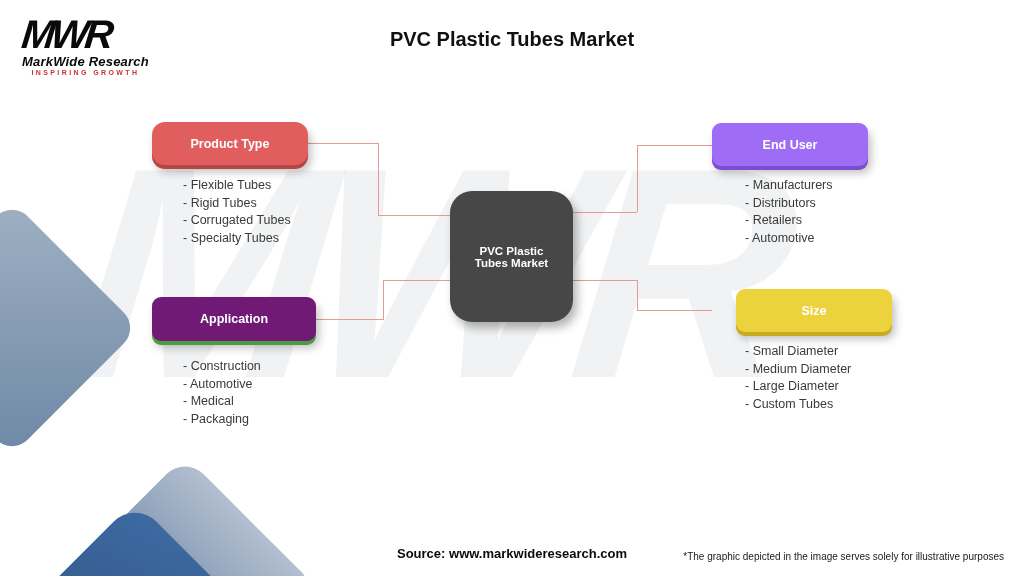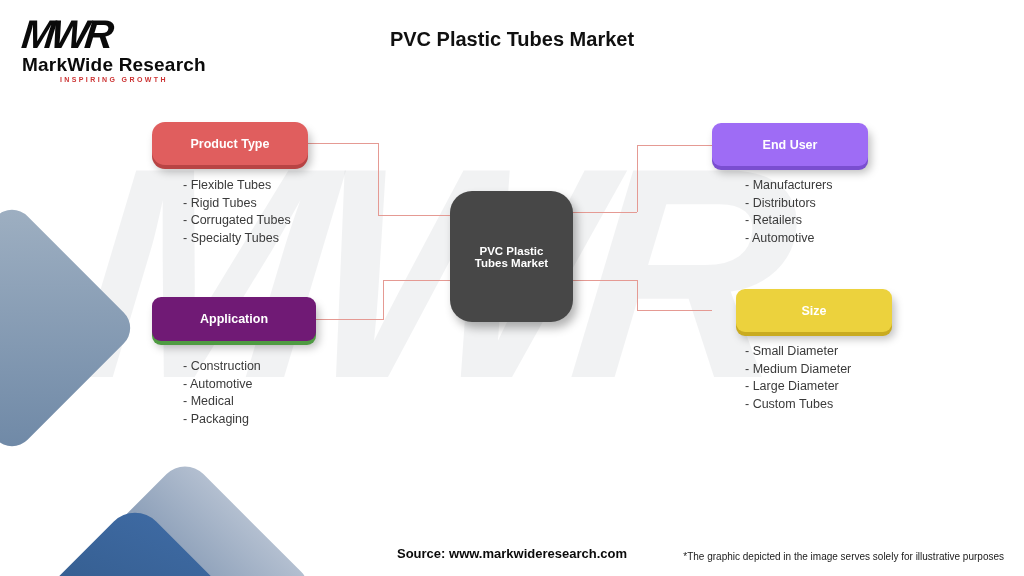--- a/index.html
+++ b/index.html
@@ -29,21 +29,21 @@
     left:15px; top:550px; width:240px; height:240px; border-radius:30px;
     background:linear-gradient(160deg,#3e6aa3 0%, #26496f 100%);
   }
   
   .logo{ position:absolute; left:22px; top:14px; z-index:3; }
   .logo-mark{
     font-size:40px; font-weight:bold; font-style:italic;
     letter-spacing:-4px; color:#0a0a0a; line-height:40px;
     transform:skewX(-6deg);
   }
-  .logo-name{ font-size:19px; font-weight:bold; color:#0a0a0a; letter-spacing:0.2px; }
+  .logo-name{ font-size:13px; font-weight:bold; color:#0a0a0a; letter-spacing:0.2px;font-style:italic; }
   .logo-tagline{ font-size:7px; font-weight:bold; letter-spacing:2.4px; color:#c33; text-align:center; }
   .page-title{
     position:absolute; left:0; right:0; top:28px; text-align:center;
     font-size:20px; font-weight:bold; color:#101010; z-index:3;
   }
   
   .node{
     position:absolute; z-index:3; display:flex; align-items:center; justify-content:center;
     width:156px; height:43px; border-radius:9px;
     color:#fff; font-size:12.5px; font-weight:bold; text-align:center;

